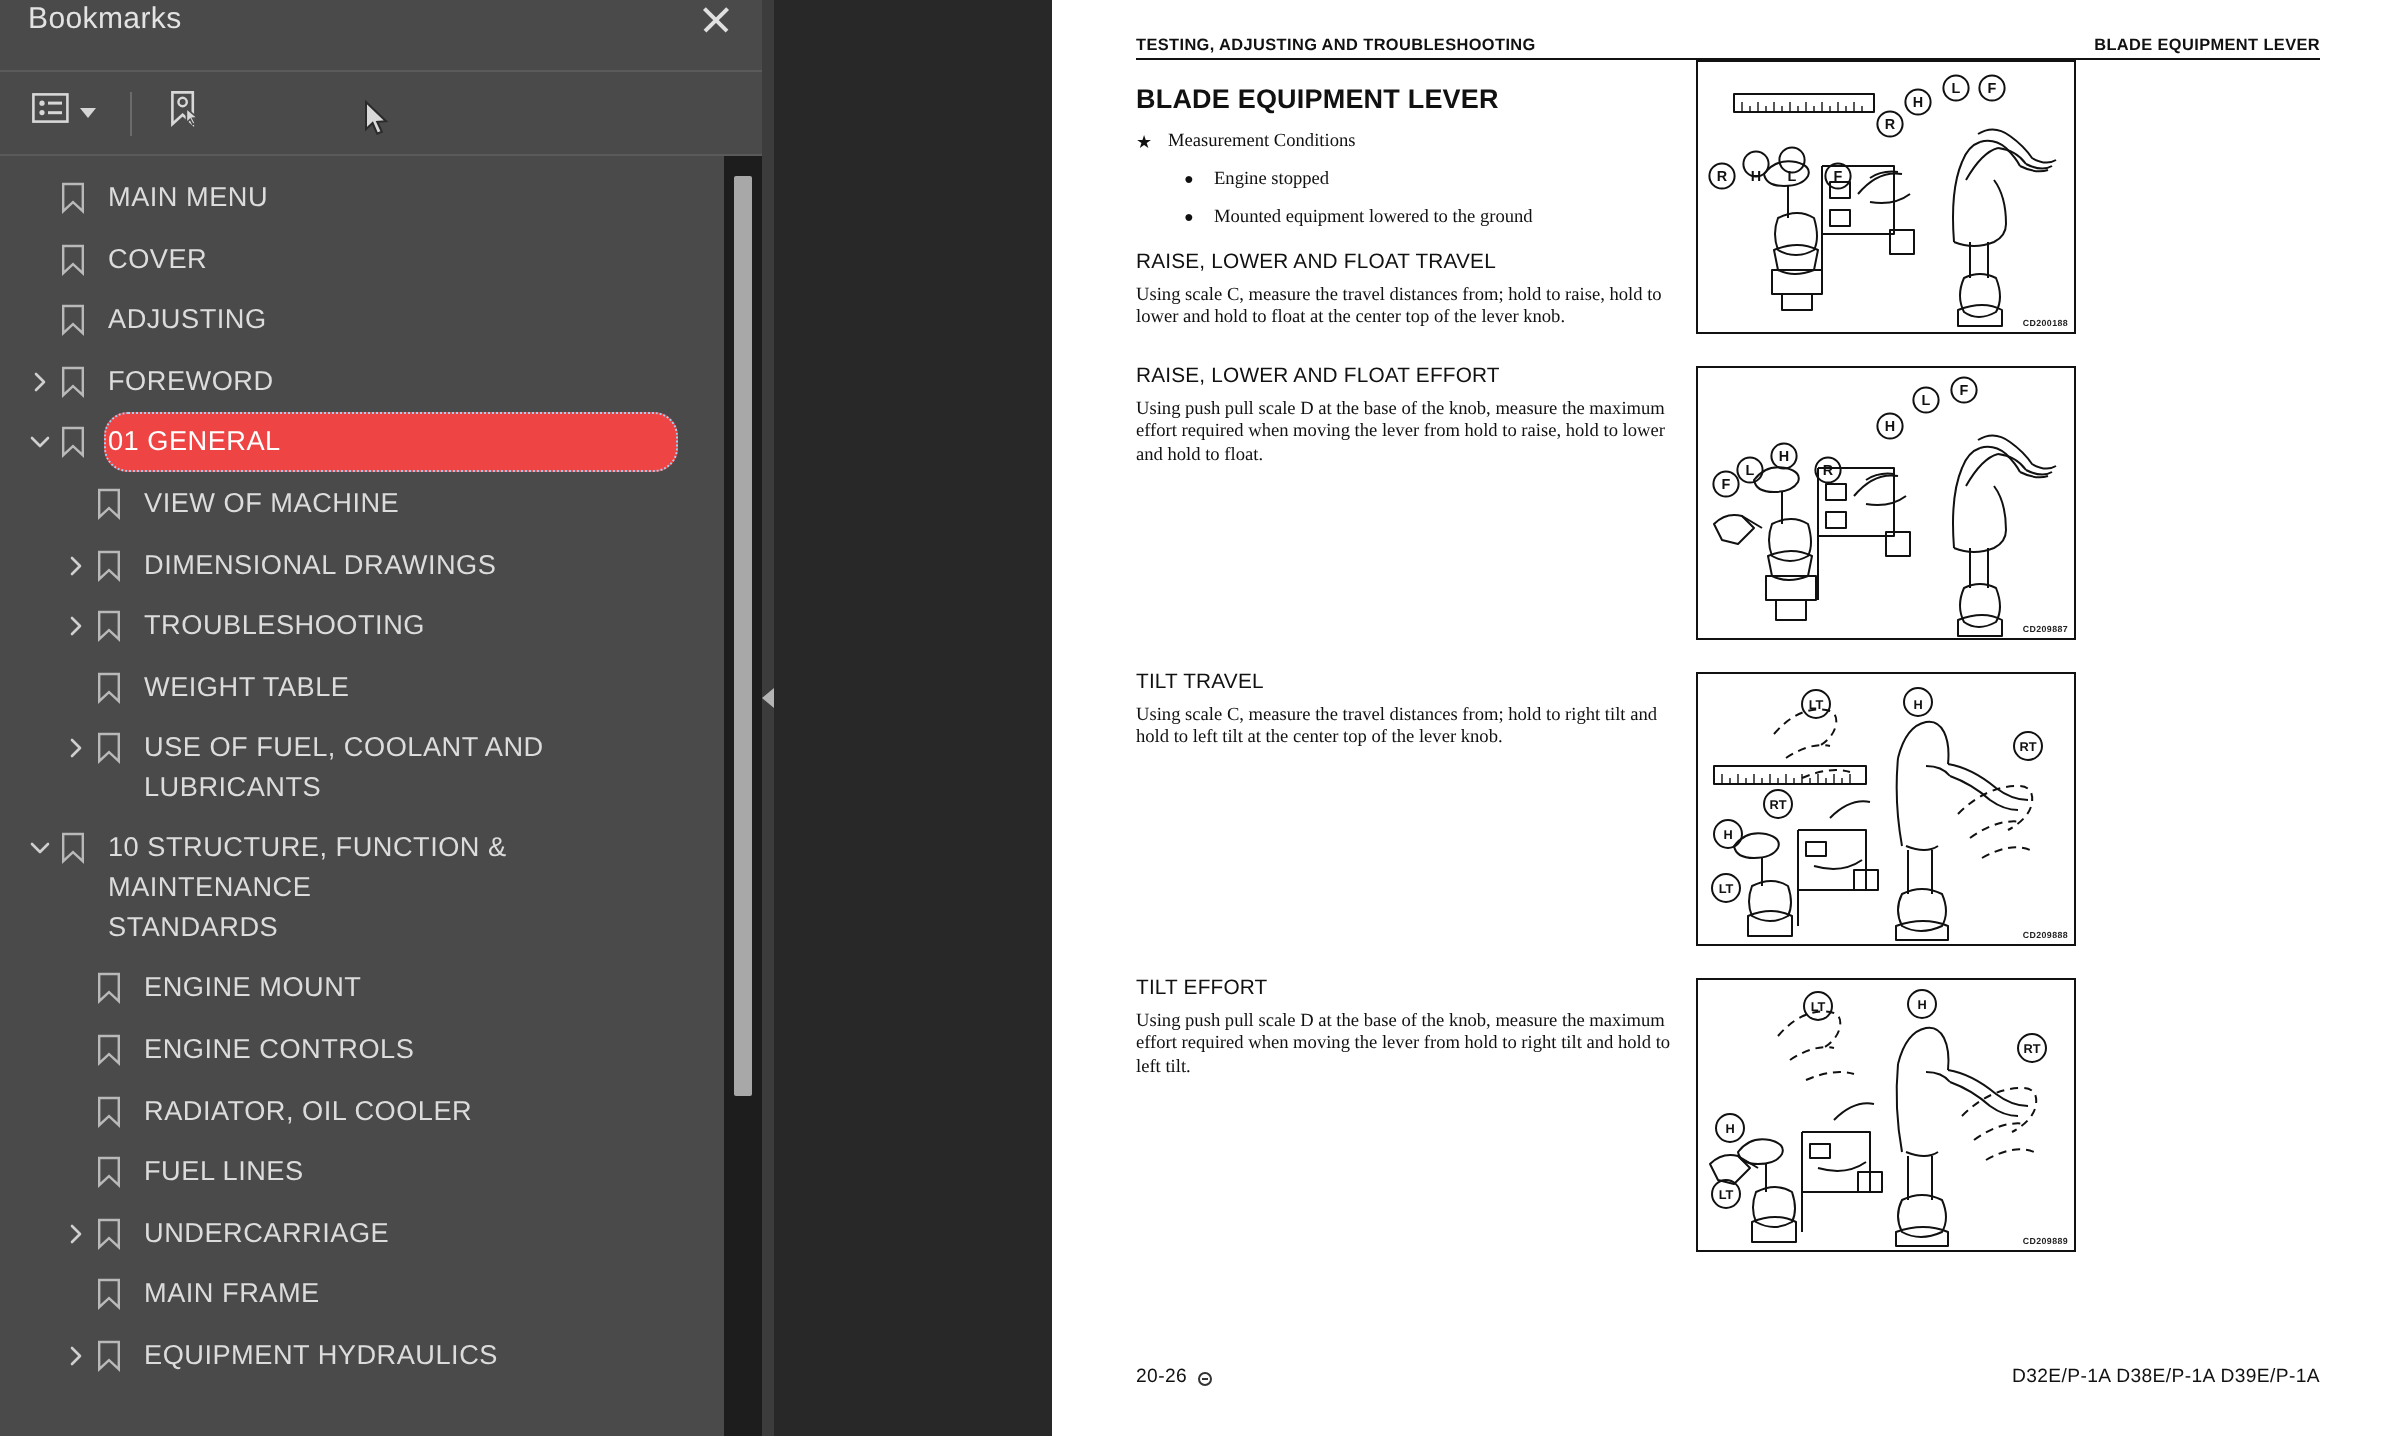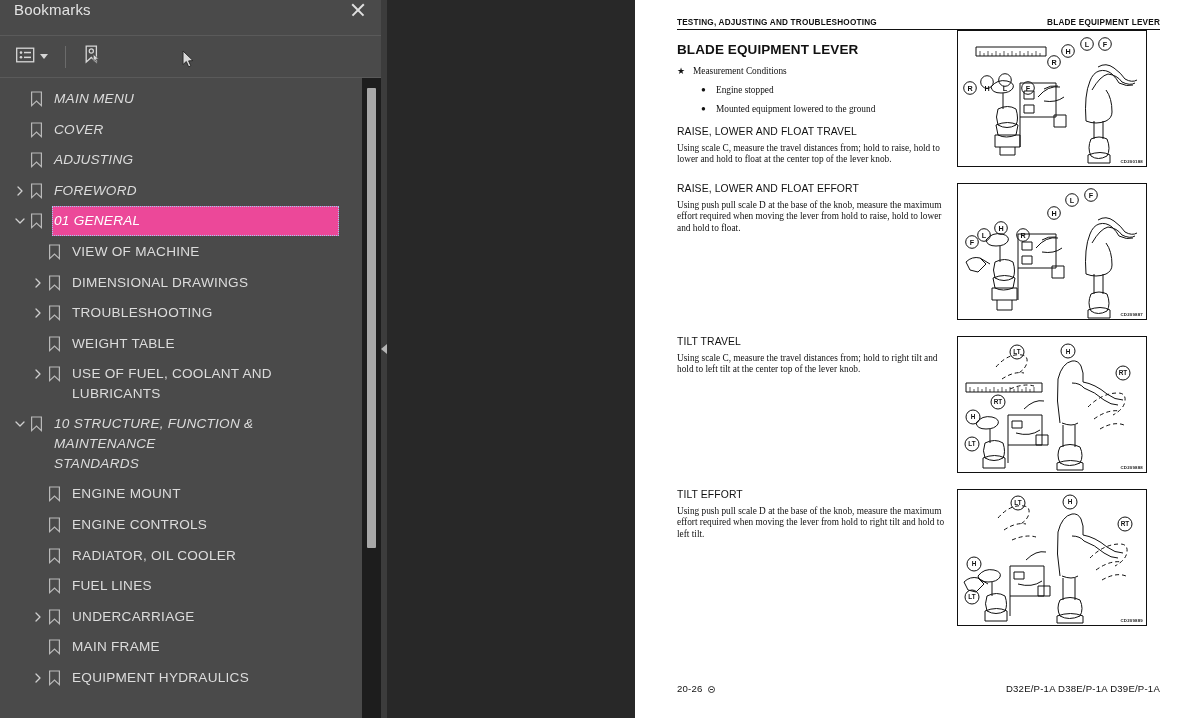--- a/index.html
+++ b/index.html
@@ -76,26 +76,26 @@
     flex: 0 0 16px; width: 16px; height: 30px;
     display: flex; align-items: center; justify-content: center;
     margin-right: 8px;
   }
   .label {
     color: #dcdcdc; font-size: 13.6px; line-height: 20px;
     padding: 5px 4px 5px 2px; letter-spacing: .25px;
     white-space: pre-wrap;
   }
   .node.selected .label {
-    background: #ec4899; color: #ffffff;
+    background: #ef4444; color: #ffffff;
     outline: 1px dotted #9ed0f2; outline-offset: -1px;
-    flex: 1; margin-right: 18px;
-  }
-  
-  .lvl0 { padding-left: 10px; font-style: italic; }
+    flex: 1; margin-right: 18px; border-radius: 12px;
+  }
+  
+  .lvl0 { padding-left: 10px; }
   .lvl1 { padding-left: 28px; }
 
   
   #sb-track {
     position: absolute; right: 0; top: 78px;
     width: 19px; height: 640px; background: #1d1d1d;
   }
   #sb-thumb {
     position: absolute; left: 5px; top: 10px;
     width: 9px; height: 460px; background: #a8a8a8; border-radius: 1px;
@@ -118,21 +118,21 @@
     border-right: 6px solid #b4b4b4;
   }
 
   
   #viewer {
     flex: 1; height: 718px; background: #282828;
     display: flex; justify-content: flex-end;
     position: relative;
   }
   #page {
-    width: 565px; height: 718px; background: #ffffff;
+    width: 674px; height: 718px; background: #ffffff;
     position: relative; overflow: hidden;
     padding: 18px 40px 0 42px;
   }
 
   
   .doc-head {
     display: flex; justify-content: space-between; align-items: baseline;
     font-size: 8.2px; font-weight: bold; color: #111;
     letter-spacing: .2px; padding-bottom: 2px;
     border-bottom: 1.2px solid #111;

